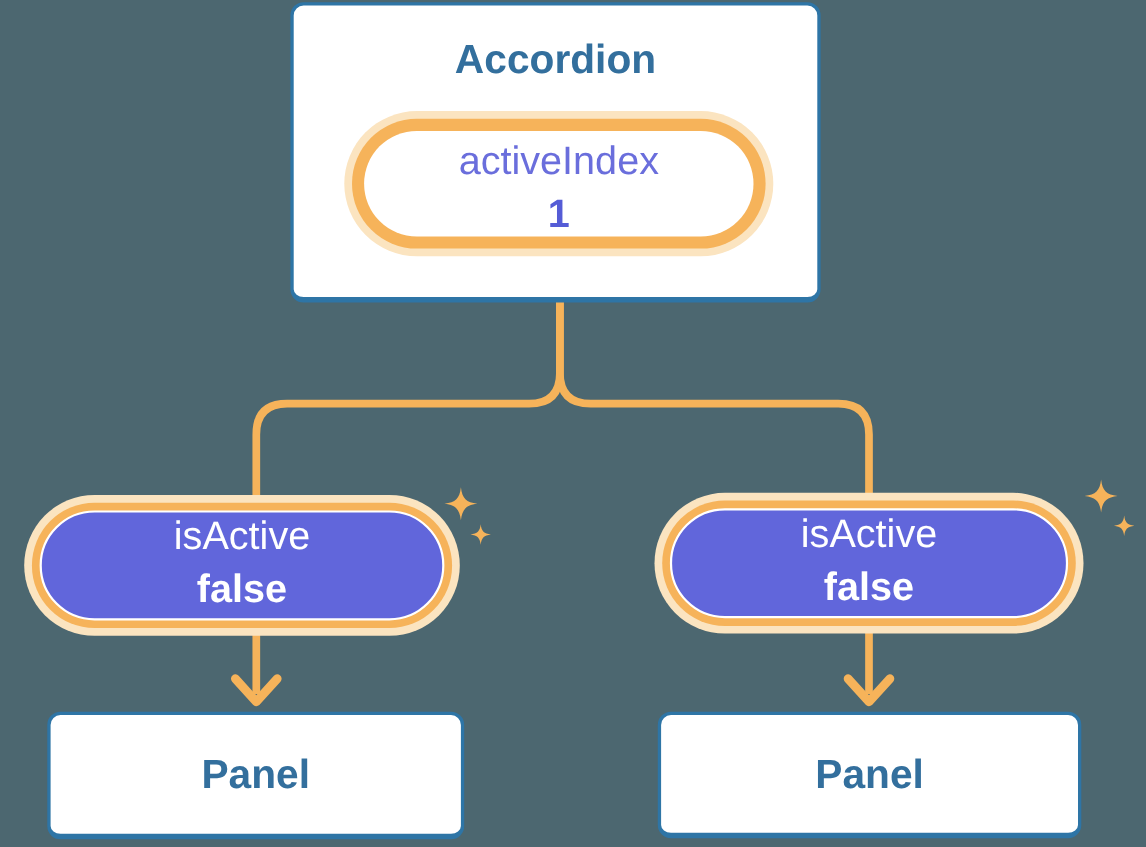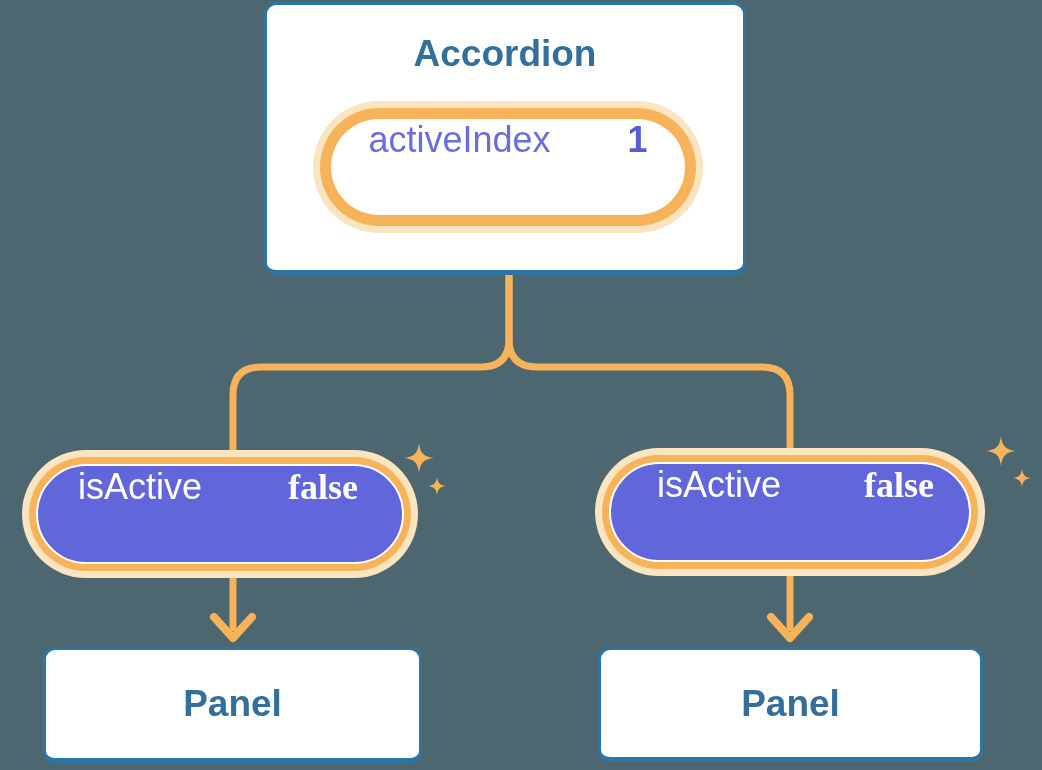--- a/index.html
+++ b/index.html
@@ -31,34 +31,34 @@
   .panel{display:flex;align-items:center;justify-content:center;
     font-size:37px;font-weight:600;color:var(--blue-text);}
   .panel-left{left:43px;top:647px;width:379px;height:116px;}
   .panel-right{left:598px;top:647px;width:385px;height:115px;}
 
   
   .pill{position:absolute;background:var(--orange-glow);border-radius:999px;padding:7px;}
   .pill .ring{background:var(--orange);border-radius:999px;width:100%;height:100%;padding:11px;}
   .pill .body{
     width:100%;height:100%;border-radius:999px;overflow:hidden;
-    display:flex;align-items:flex-start;
+    display:flex;align-items:center;flex-direction:column;
   }
   .pill .cell{display:flex;align-items:center;justify-content:center;font-size:36px;}
 
   .pill-state{left:313px;top:101px;width:390px;height:132px;}
   .pill-state .body{background:var(--white);}
   .pill-state .cell-label{flex:1;color:var(--purple-label);}
   .pill-state .divider{width:2px;background:var(--orange);}
   .pill-state .cell-value{width:95px;color:var(--purple-value);font-weight:700;}
 
   .pill-prop .ring{padding:7px;}
   .pill-prop .body{background:var(--purple);border:2px solid var(--white);color:var(--white);}
   .pill-prop .divider{width:2px;background:var(--white);}
-  .pill-prop .cell-value{flex:1;font-weight:700;font-family:Liberation Serif, serif;}
+  .pill-prop .cell-value{flex:1;font-weight:700;}
   .pill-prop-left{left:22px;top:450px;width:396px;height:128px;}
   .pill-prop-left .cell-label{width:204px;}
   .pill-prop-right{left:595px;top:448px;width:390px;height:128px;}
   .pill-prop-right .cell-label{width:216px;}
 </style>
 </head>
 <body>
 
 <div class="stage">
 

